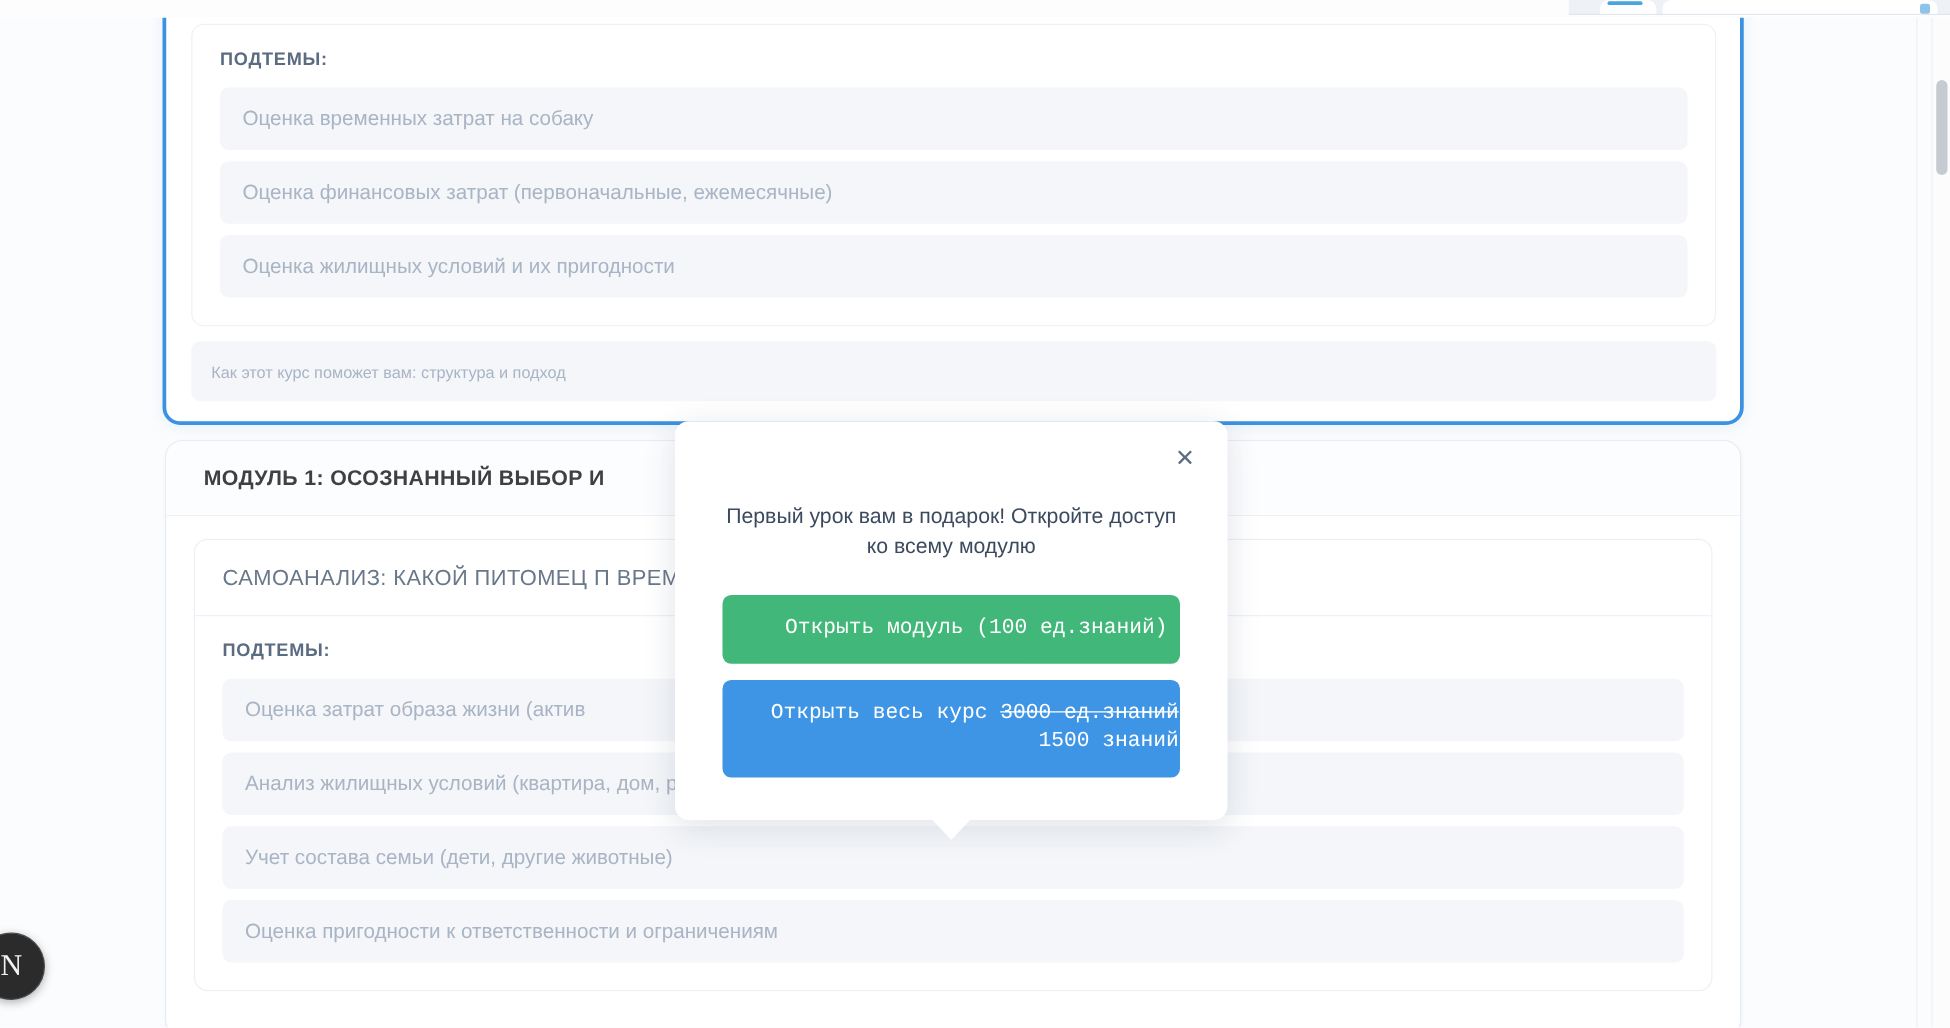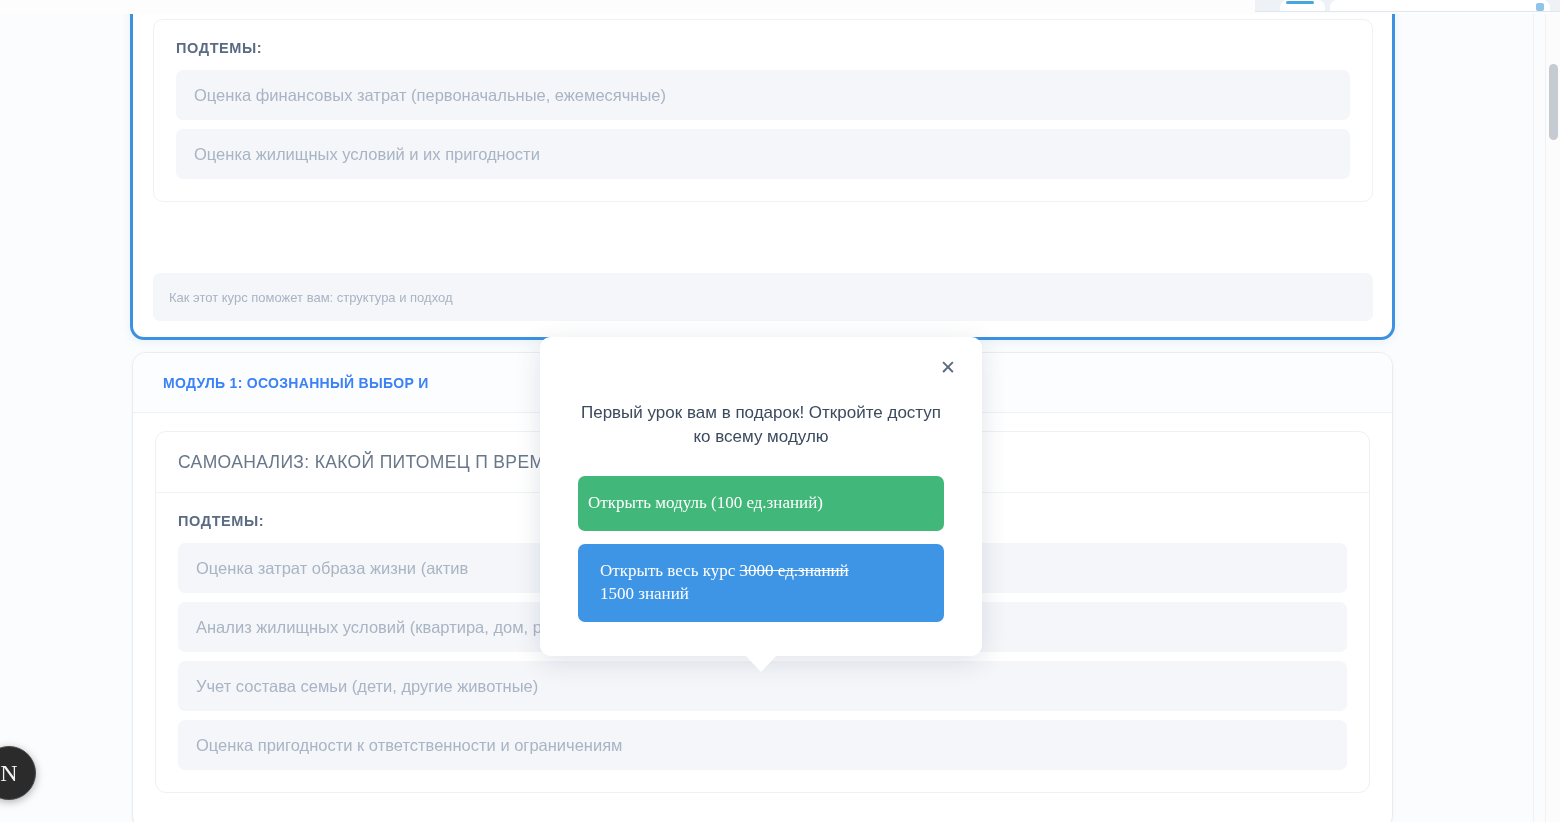--- a/index.html
+++ b/index.html
@@ -136,24 +136,24 @@
   .module-header {
     height: 60px;
     display: flex;
     align-items: center;
     padding: 0 30px;
     border-bottom: 1px solid #eef1f6;
     background: #fcfdfe;
     border-radius: 13px 13px 0 0;
   }
   .module-header-title {
-    font-size: 14px;
+    font-size: 17px;
     font-weight: bold;
     letter-spacing: 0.3px;
-    color: #3b82f6;
+    color: #404040;
     white-space: nowrap;
   }
 
   
   .lesson-card {
     position: absolute;
     left: 22px;
     top: 78px;
     width: 1215px;
     border: 1px solid #edf1f6;
@@ -245,34 +245,34 @@
     text-align: center;
     color: #3b4a5e;
     margin-bottom: 27px;
   }
   .promo-btn {
     display: block;
     width: 100%;
     border: none;
     border-radius: 7px;
     color: #ffffff;
-    font-family: Liberation Serif, serif;
+    font-family: Liberation Mono, monospace;
     font-size: 17px;
     line-height: 1.35;
-    text-align: left;
+    text-align: right;
     cursor: pointer;
   }
   .promo-btn.green {
     background: #41b879;
     padding: 16px 10px;
     margin-bottom: 13px;
   }
   .promo-btn.blue {
     background: #3f95e5;
-    padding: 16px 22px;
+    padding: 16px 1px;
   }
   .price-old {
     text-decoration: line-through;
   }
   .promo-tail {
     position: absolute;
     left: 50%;
     bottom: -16px;
     transform: translateX(-50%);
     width: 0;
@@ -313,20 +313,21 @@
   <div class="chrome-tab-next"></div>
   <div class="chrome-caret"></div>
 </div>
 
 <div class="page">
 
   <section class="module-card active">
 
     <div class="subtopics-block" style="position:absolute; left:20px; top:264px; width:1220px; background:#ffffff; border:1px solid #eef1f6; border-radius:10px;">
       <div class="subtopics-label">ПОДТЕМЫ:</div>
+      <div class="subtopic-row">Оценка временных затрат на собаку</div>
       <div class="subtopic-row">Оценка финансовых затрат (первоначальные, ежемесячные)</div>
       <div class="subtopic-row">Оценка жилищных условий и их пригодности</div>
     </div>
 
     <div class="module-footer-row">Как этот курс поможет вам: структура и подход</div>
   </section>
 
   <section class="module-card plain">
 
     <header class="module-header">

